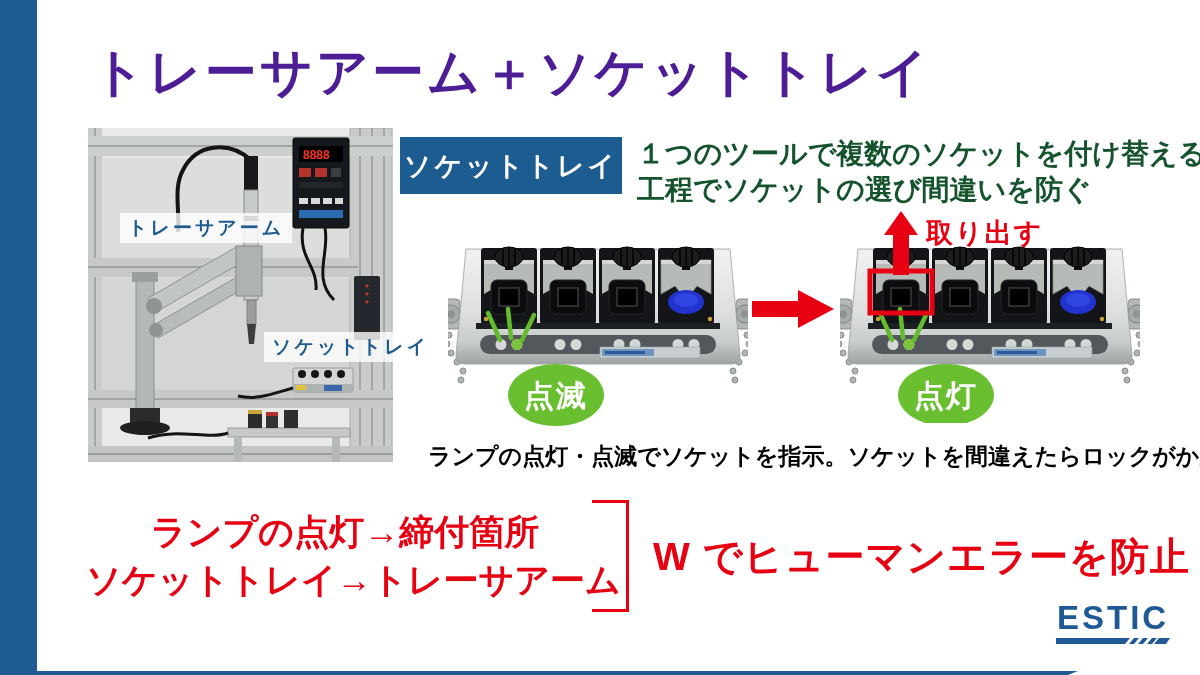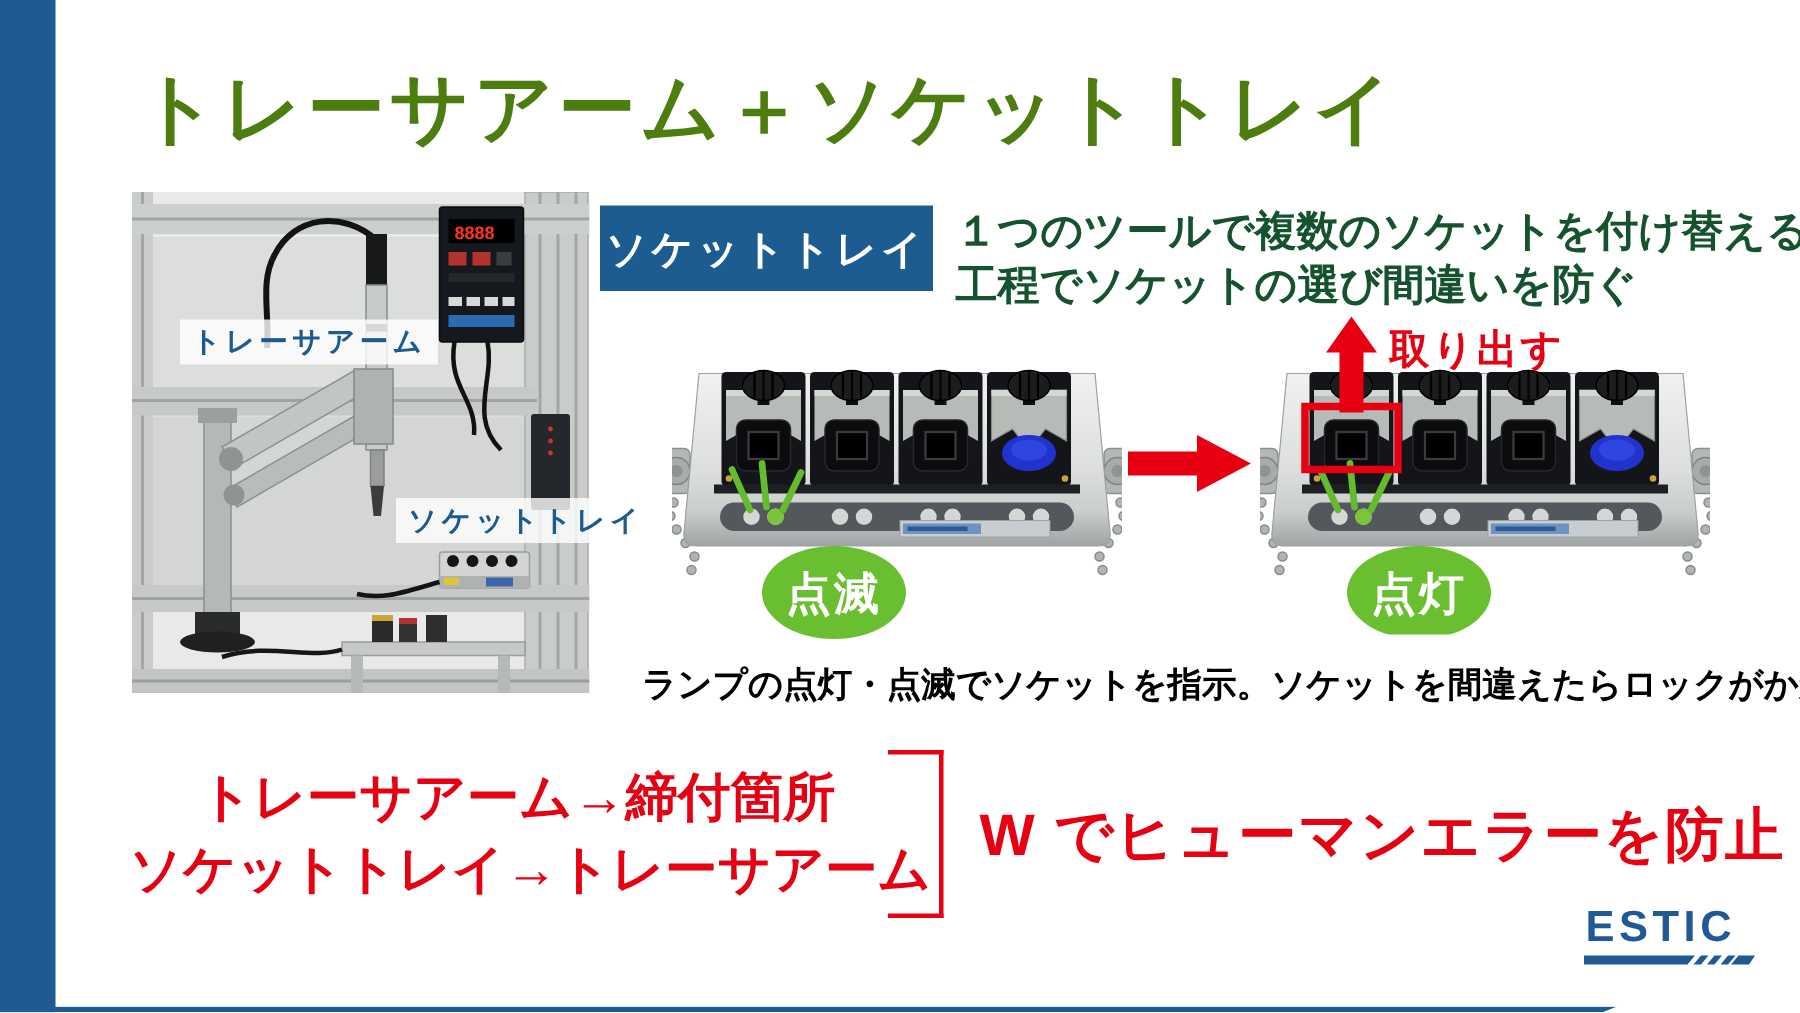--- a/index.html
+++ b/index.html
@@ -4,21 +4,21 @@
 <style>
   html,body{margin:0;padding:0;}
   body{font-family:"Liberation Sans","DejaVu Sans",sans-serif;background:#fff;}
   .slide{position:relative;width:1200px;height:675px;overflow:hidden;background:#ffffff;}
 
   .left-band{position:absolute;left:0;top:0;width:37px;height:675px;background:#1e5b92;}
   .bottom-strip{position:absolute;left:0;top:671px;width:1078px;height:4px;background:#1e5b92;
     clip-path:polygon(0 0,100% 0,calc(100% - 10px) 100%,0 100%);}
 
   .page-title{position:absolute;left:37px;top:38px;width:950px;text-align:center;
-    font-size:52px;font-weight:bold;color:#4d7c0f;letter-spacing:3px;white-space:nowrap;}
+    font-size:52px;font-weight:bold;color:#4c1d95;letter-spacing:3px;white-space:nowrap;}
 
   .photo{position:absolute;left:88px;top:128px;width:287px;height:334px;}
   .photo-label{position:absolute;background:rgba(255,255,255,0.8);color:#1d5a8f;
     font-weight:bold;font-size:19px;letter-spacing:3px;padding:2px 8px;white-space:nowrap;}
   .label-arm{left:120px;top:213px;}
   .label-tray{left:264px;top:332px;}
 
   .tag-box{position:absolute;left:400px;top:137px;width:222px;height:57px;background:#1d5c90;
     display:flex;align-items:center;justify-content:center;}
   .tag-box span{color:#ffffff;font-size:27px;font-weight:bold;letter-spacing:3px;}
@@ -35,21 +35,21 @@
   .mid-arrow{position:absolute;left:752px;top:288px;}
 
   .summary{position:absolute;left:86px;top:508px;width:518px;text-align:center;
     color:#e60012;font-weight:bold;font-size:35px;line-height:48px;white-space:nowrap;}
   .bracket{position:absolute;left:592px;top:500px;width:34px;height:106px;
     border-top:3px solid #e60012;border-right:3px solid #e60012;border-bottom:3px solid #e60012;}
   .result{position:absolute;left:653px;top:530px;color:#e60012;font-weight:bold;
     font-size:39px;white-space:nowrap;letter-spacing:1px;}
 
   .logo{position:absolute;left:1054px;top:603px;width:116px;text-align:left;}
-  .logo-text{color:#1f5a96;font-size:29px;font-weight:bold;letter-spacing:3px;line-height:30px;margin-left:3px;}
+  .logo-text{color:#1f5a96;font-size:33px;font-weight:bold;letter-spacing:3px;line-height:30px;margin-left:3px;}
 
   svg text{font-family:"Liberation Sans","DejaVu Sans",sans-serif;}
 </style>
 </head>
 <body>
 
 <div class="slide">
 
   <svg width="0" height="0" style="position:absolute" aria-hidden="true">
     <defs>
@@ -284,21 +284,21 @@
     <g>
       <polygon points="76,174 100,168 91,194" fill="#6abf30"></polygon>
       <ellipse cx="106" cy="198" rx="48" ry="31" fill="#6abf30"></ellipse>
       <text x="106" y="209" text-anchor="middle" font-size="30" font-weight="bold" fill="#ffffff" letter-spacing="2">点灯</text>
     </g>
   </svg>
 
   <div class="caption">ランプの点灯・点滅でソケットを指示。ソケットを間違えたらロックがかかる。</div>
 
   <div class="summary">
-    <div>トレーサアーム→締付箇所</div>
+    <div>ランプの点灯→締付箇所</div>
     <div>ソケットトレイ→トレーサアーム</div>
   </div>
   <div class="bracket"></div>
   <div class="result">W でヒューマンエラーを防止！</div>
 
   <div class="logo">
     <div class="logo-text">ESTIC</div>
     <svg width="116" height="12" viewBox="0 0 116 12">
       <g fill="#1f5a96">
         <polygon points="2,3 76,3 71,9 2,9"></polygon>

